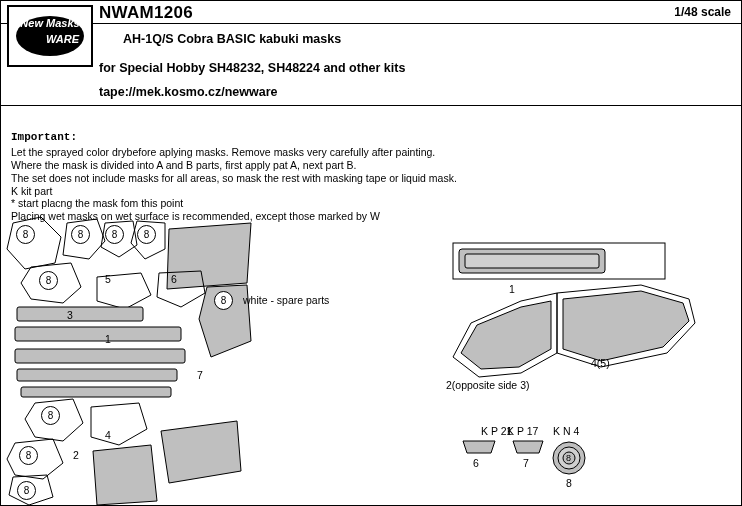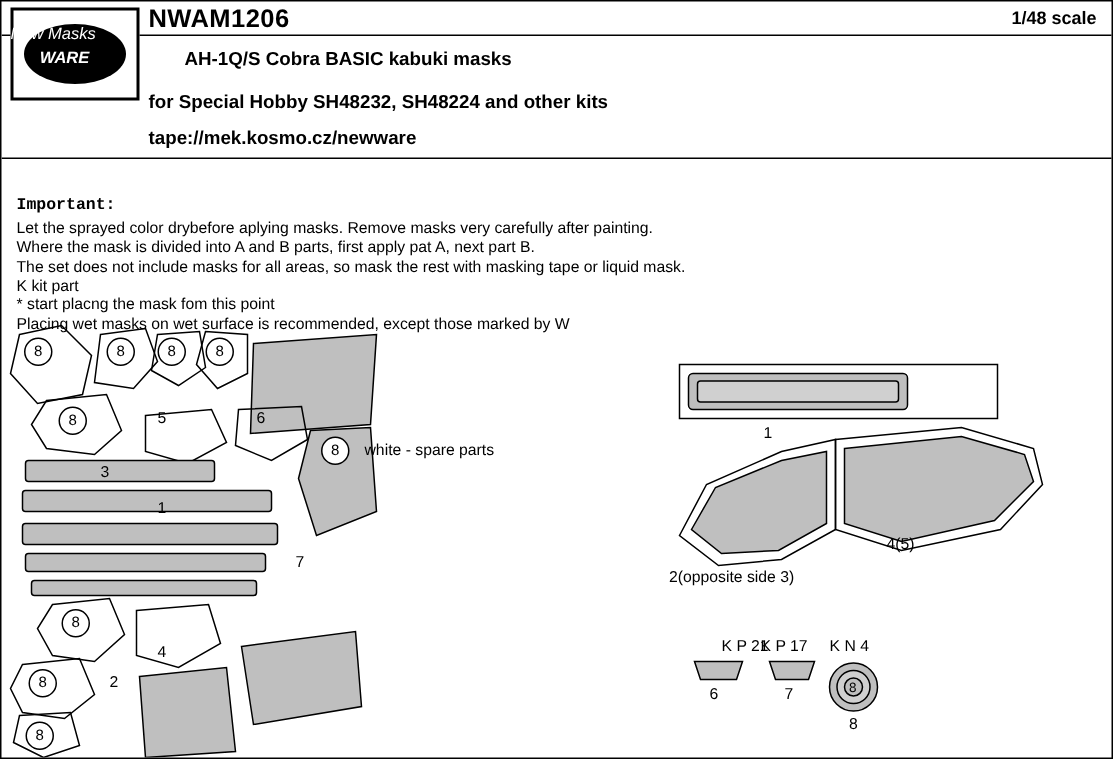--- a/index.html
+++ b/index.html
@@ -67,31 +67,31 @@
     position: absolute;
     left: 9px; top: 11px;
     width: 68px; height: 40px;
     border-radius: 50%;
     background: #000;
   }
   #logo .logo-t1 {
     position: absolute;
     left: 0; top: 12px;
     width: 86px;
-    text-align: left;
+    text-align: center;
     font-size: 11px;
-    font-weight: normal;
+    font-weight: bold;
     color: #fff;
     font-style: italic;
   }
   #logo .logo-t2 {
     position: absolute;
     left: 0; top: 28px;
     width: 72px;
-    text-align: center;
+    text-align: right;
     font-size: 11px;
     font-weight: bold;
     color: #fff;
     font-style: italic;
   }
 
   .hdr-line {
     position: absolute;
     left: 98px;
     font-size: 12.5px;

